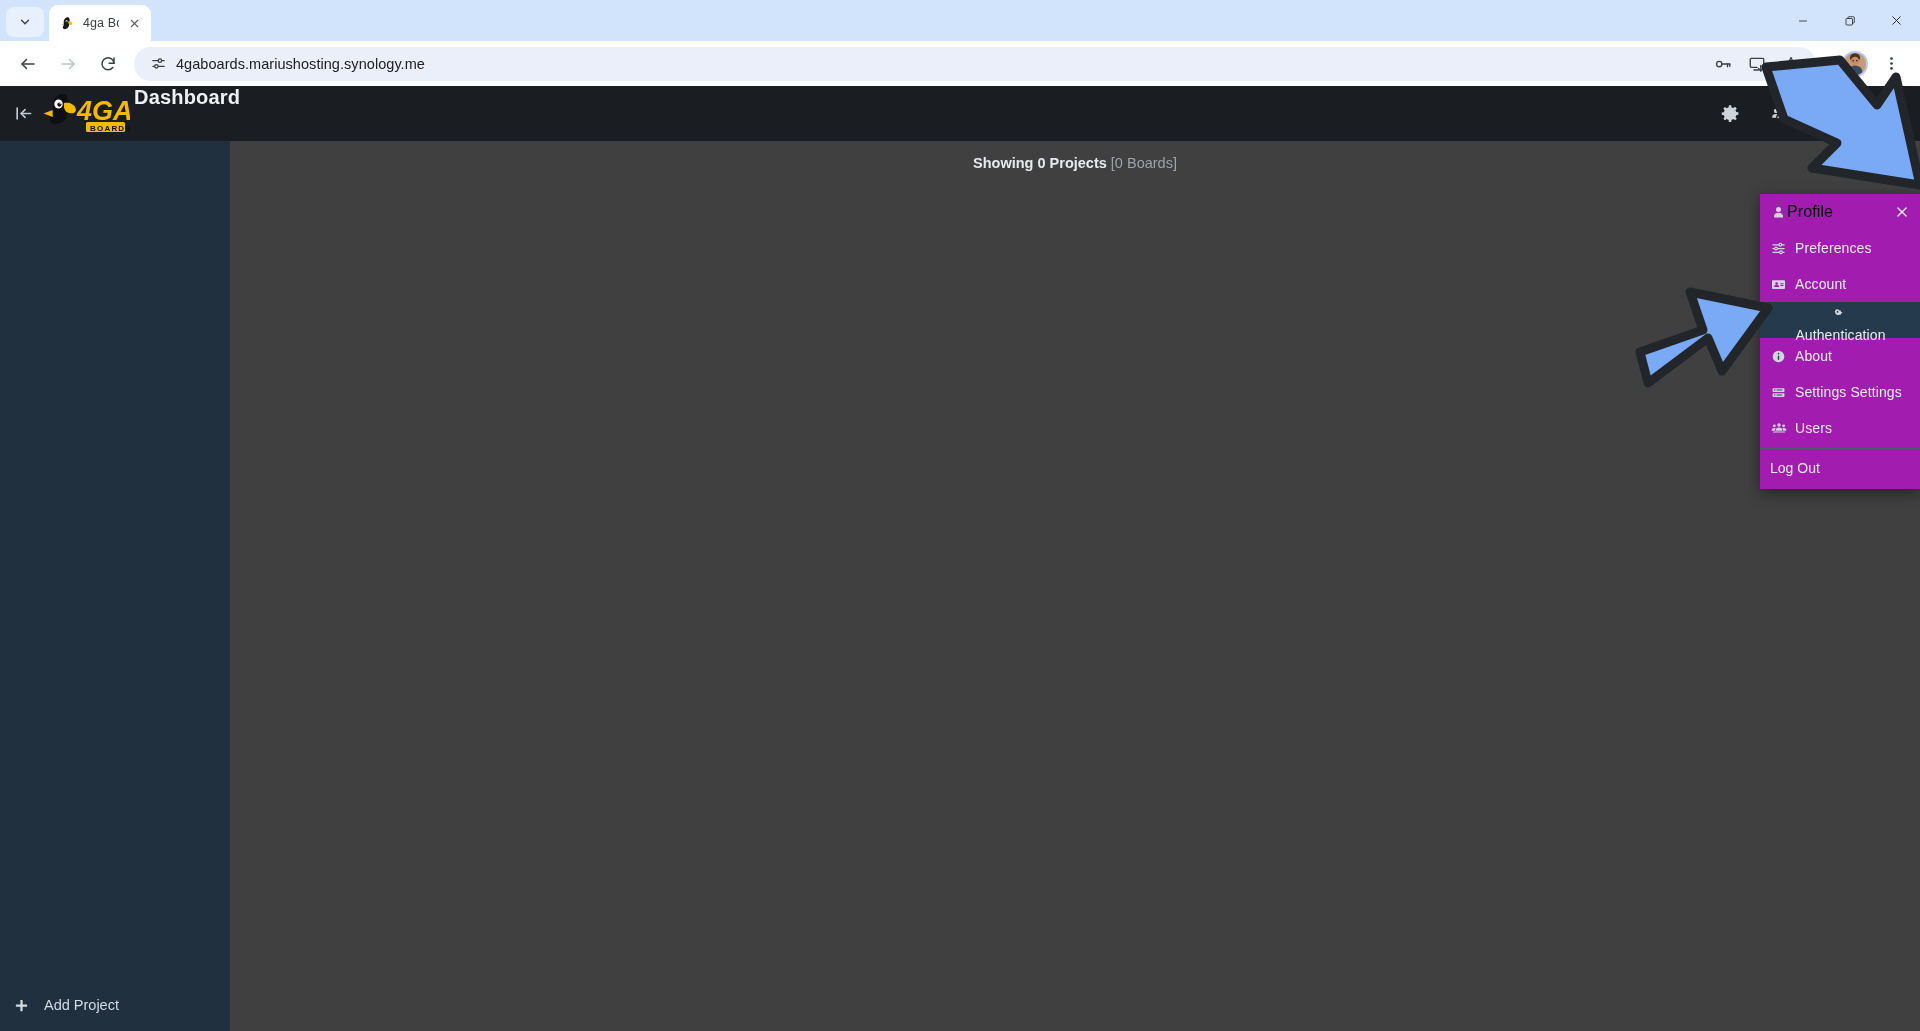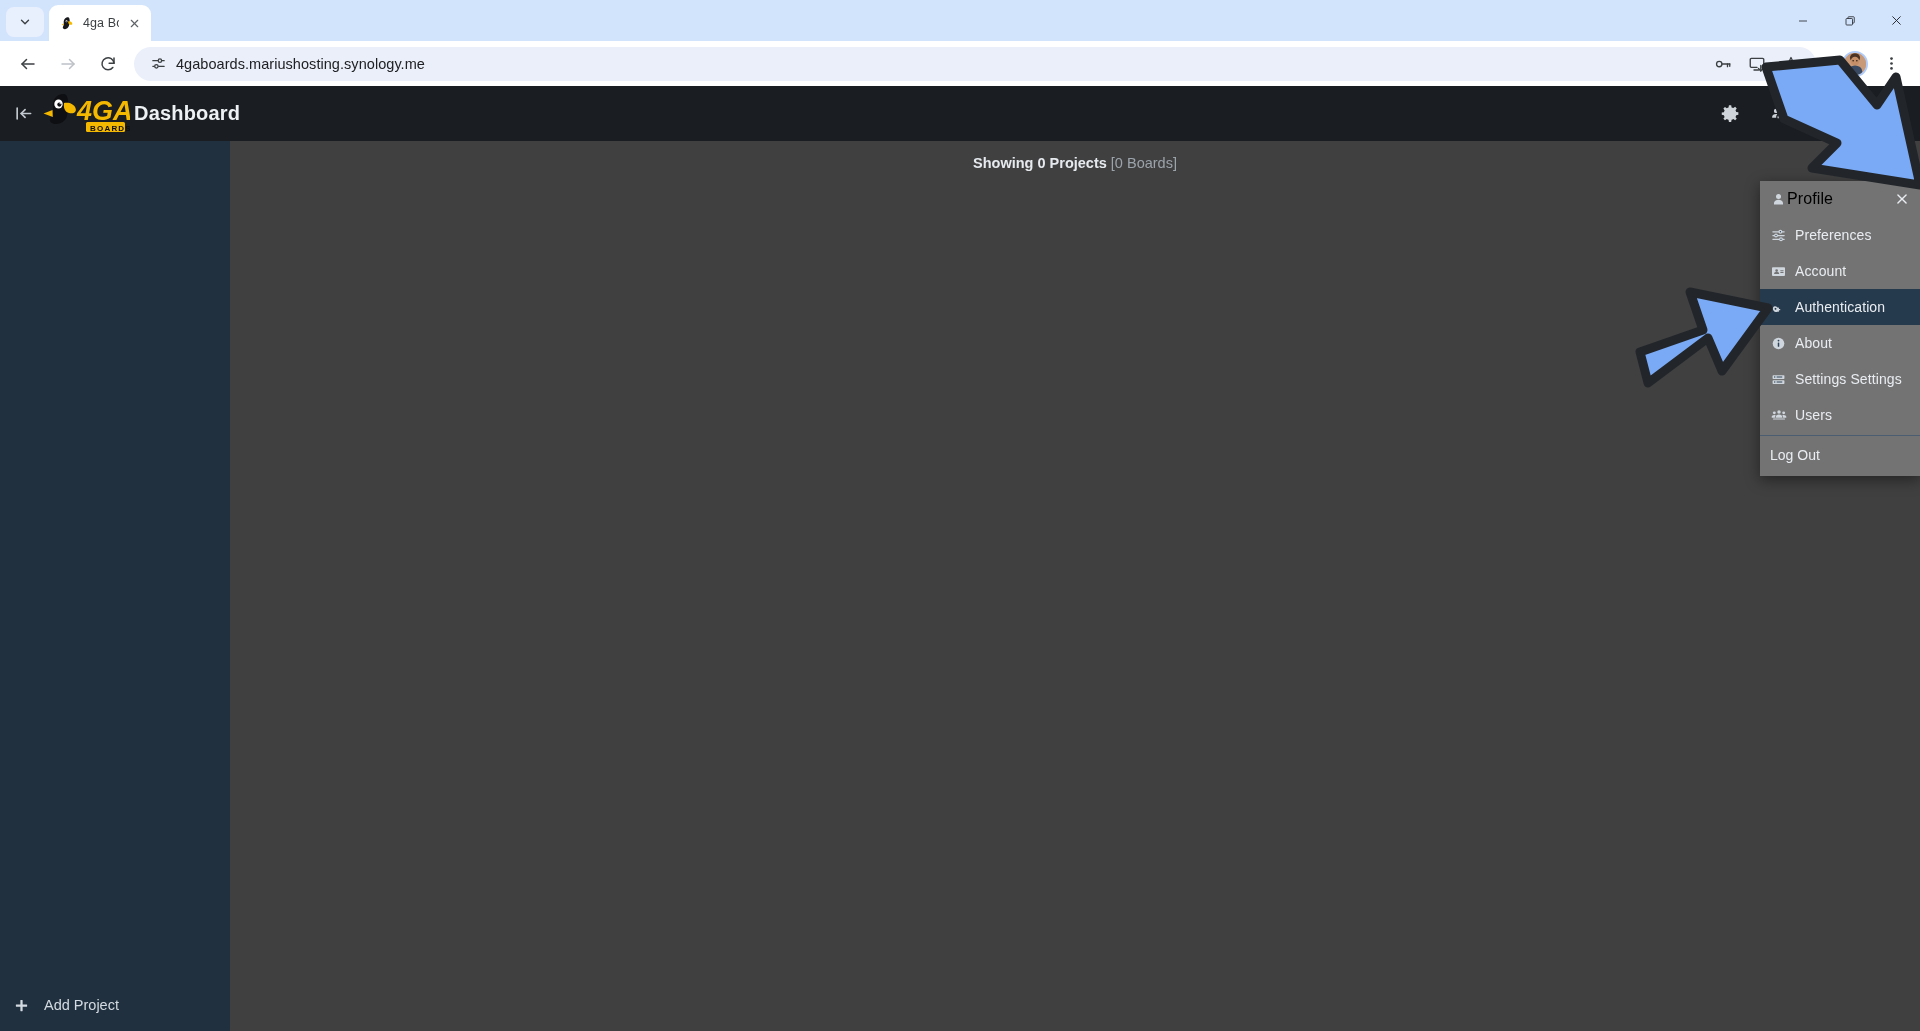--- a/index.html
+++ b/index.html
@@ -97,21 +97,21 @@
   }
 
   
   .app {
     position: absolute; left: 0; top: 86px;
     width: 1920px; height: 945px; background: #22262b;
   }
 
   .app-header {
     height: 55px; background: #1a1d21;
-    display: flex; align-items: center; position: relative;
+    display: flex; position: relative;
   }
   .collapse-btn {
     width: 30px; margin-left: 8px; flex: none; color: #c3c9d1;
     display: flex; align-items: center; justify-content: center;
   }
   .logo {
     display: flex; align-items: center; height: 55px;
     flex: none; position: relative; width: 92px;
   }
   .app-title {
@@ -168,35 +168,35 @@
   }
   .showing-line {
     text-align: center; padding-top: 14px;
     font-size: 14.5px; color: #d7dce1;
   }
   .showing-line b { font-weight: bold; color: #e6eaee; }
   .showing-line span.muted { color: #9ba3ab; font-weight: normal; }
 
   
   .dropdown {
-    position: absolute; right: 0; top: 95px;
-    width: 160px; background: #737373;
+    position: absolute; right: 0; top: 108px;
+    width: 160px; background: #a21caf;
     box-shadow: 0 4px 14px rgba(0,0,0,.45);
     z-index: 40; padding-bottom: 2px;
   }
   .dd-head {
     display: flex; align-items: center; height: 36px;
     padding: 0 9px 0 10px; position: relative;
   }
   .dd-item {
     display: flex; align-items: center; height: 36px;
     padding: 0 9px 0 10px; gap: 8px;
     color: #e9edf1; font-size: 14px; white-space: nowrap;
   }
-  .dd-item.active { background: #263a4d; }
+  .dd-item.active { background: #263a4d; flex-direction: column; }
   .dd-icon {
     width: 17px; height: 17px; flex: none; color: #cfd6dd;
     display: flex; align-items: center; justify-content: center;
   }
   .dd-label { flex: 1; letter-spacing: .1px; }
   .dd-close {
     width: 18px; height: 18px; color: #e9edf1; flex: none;
     display: flex; align-items: center; justify-content: center;
   }
   .dd-sep { height: 1px; background: #4a5d71; margin: 2px 0 0 0; }

